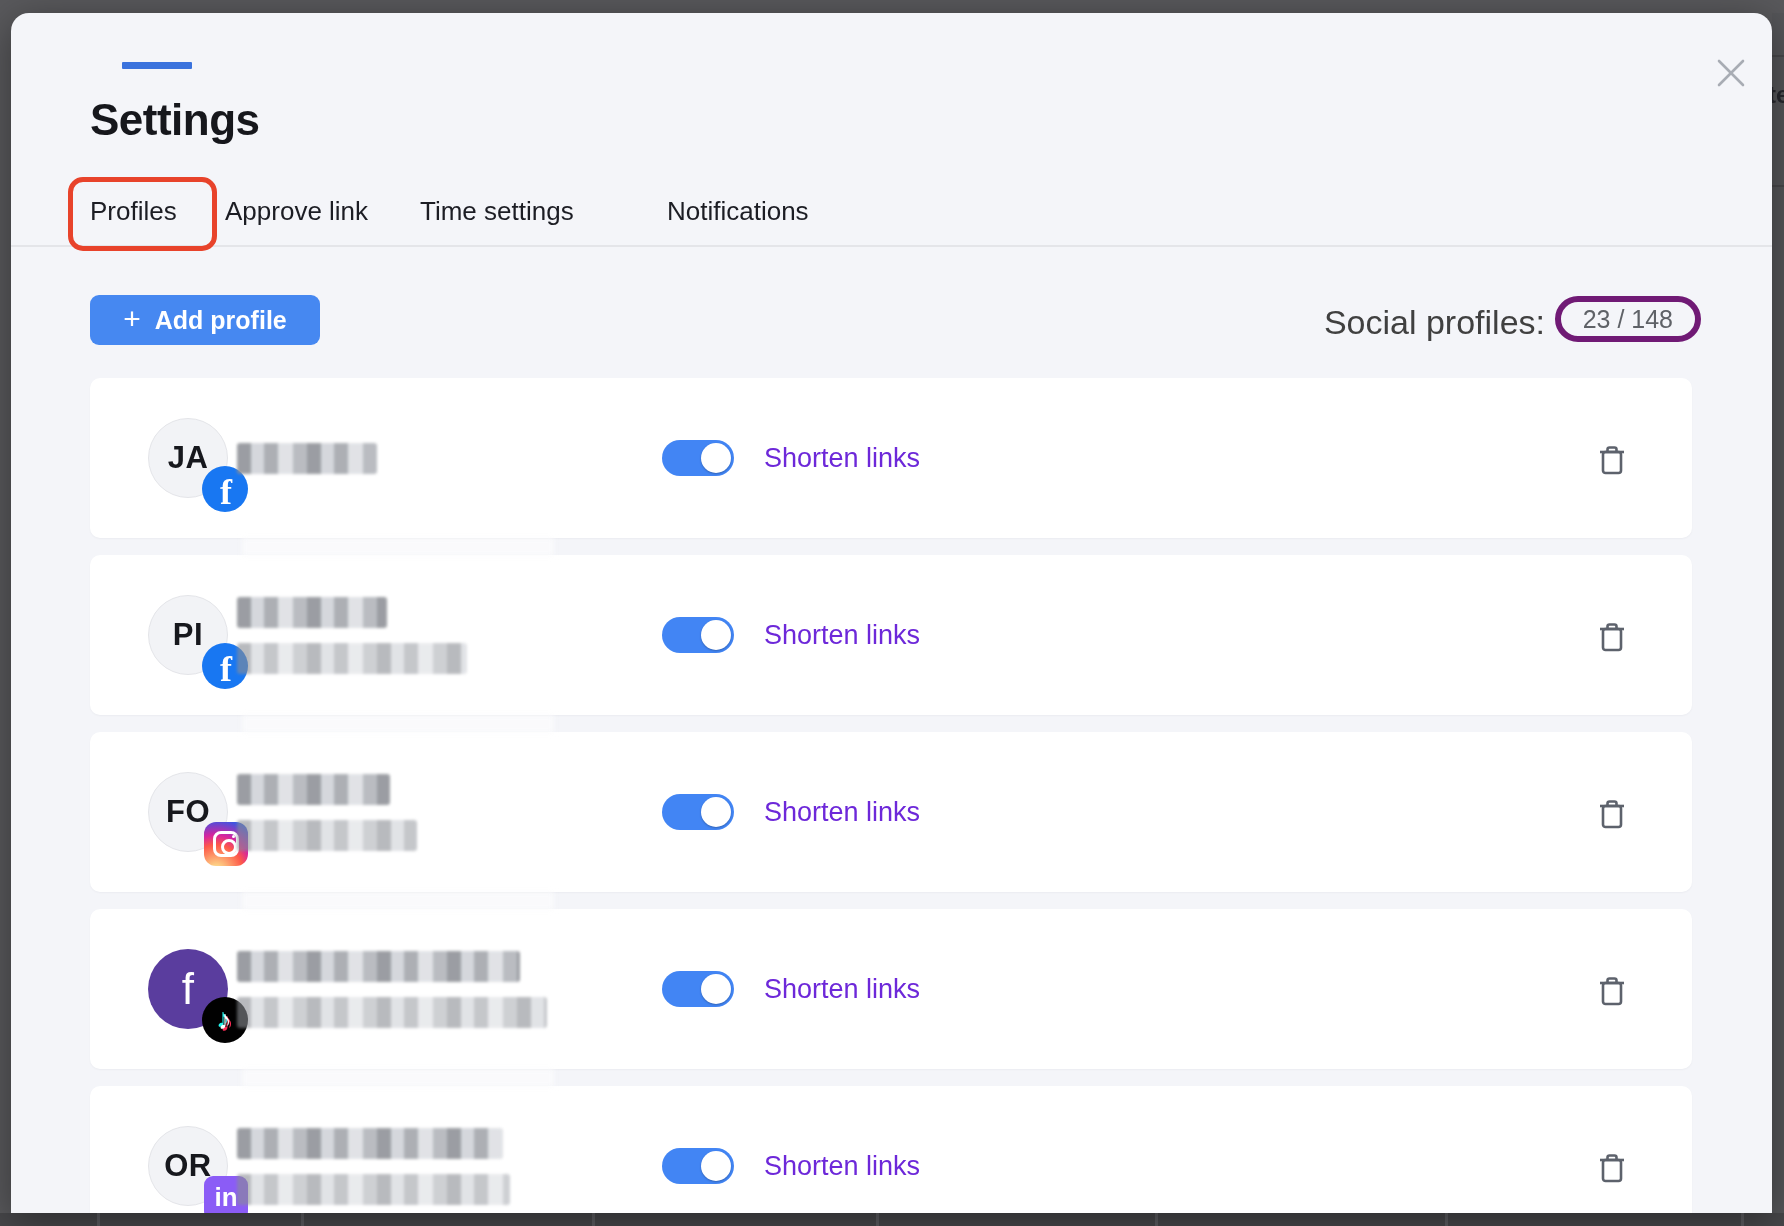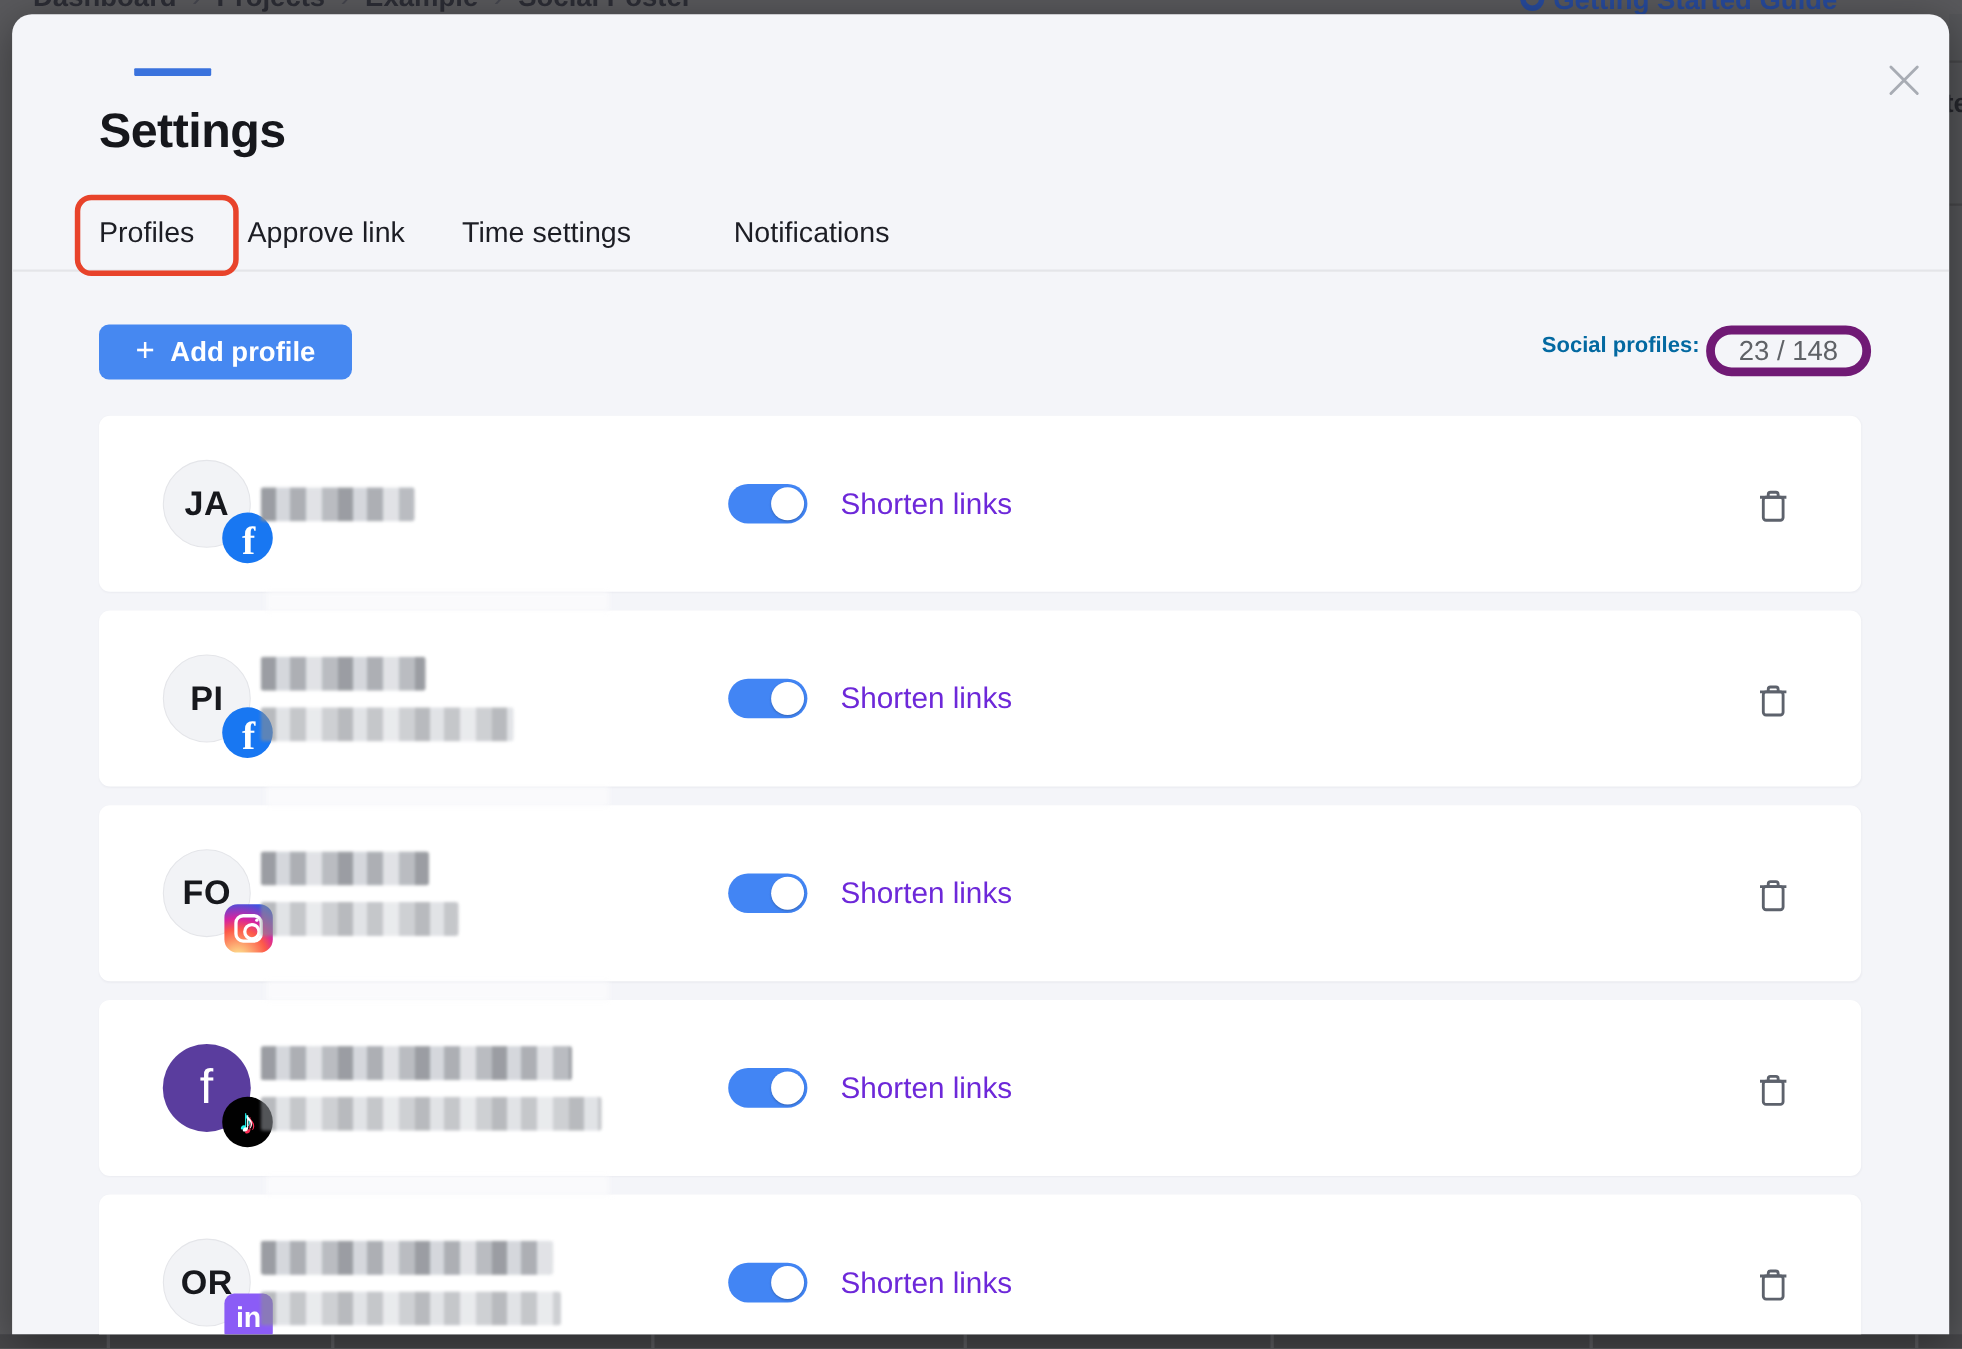--- a/index.html
+++ b/index.html
@@ -29,22 +29,22 @@
   .tabs { position:absolute; left:0; top:176px; width:1761px; height:56px; }
   .tab { position:absolute; top:0; height:44px; font-size:26px; font-weight:500; color:#1c1d24; display:flex; align-items:center; cursor:pointer; white-space:nowrap; }
   .tab-underline { position:absolute; left:111px; top:49px; width:70px; height:7px; background:#3a72dd; border-radius:1px; }
   .tabs-divider { position:absolute; left:0; top:232px; width:1761px; height:2px; background:#e4e5e9; }
   .annotation-box { position:absolute; left:57px; top:164px; width:149px; height:74px; border:5px solid #e8432b; border-radius:15px; z-index:5; pointer-events:none; }
 
   
   .add-btn { position:absolute; left:79px; top:282px; width:230px; height:50px; background:#4688f1; border:none; border-radius:9px;
              color:#fff; font-size:25px; font-weight:600; font-family:"Liberation Sans",sans-serif; display:flex; align-items:center; justify-content:center; gap:14px; cursor:pointer; }
   .add-btn .plus { font-size:30px; font-weight:400; margin-top:-3px; }
-  .social-label { position:absolute; top:290px; right:227px; font-size:20px; font-weight:700; color:#0369a1; }
-  .count-pill { position:absolute; top:283px; right:71px; height:46px; min-width:136px; padding:0 22px; border:8px solid #701a75; border-radius:23px;
+  .social-label { position:absolute; top:290px; right:227px; font-size:34px; font-weight:400; color:#404040; }
+  .count-pill { position:absolute; top:283px; right:71px; height:46px; min-width:136px; padding:0 22px; border:6px solid #701a75; border-radius:23px;
                 display:flex; align-items:center; justify-content:center; font-size:25px; color:#5f6267; background:#f4f5f9; }
 
   
   .rows { position:absolute; left:79px; top:365px; width:1602px; }
   .profile-row { position:absolute; left:0; width:1602px; height:160px; background:#fff; border-radius:10px; box-shadow:0 1px 2px rgba(20,20,40,.04); }
   .avatar { position:absolute; left:58px; top:40px; width:80px; height:80px; border-radius:50%; background:#f2f3f6; border:1px solid #e4e5e9;
             display:flex; align-items:center; justify-content:center; font-size:31px; font-weight:600; color:#17181d; letter-spacing:.5px; }
   .avatar.purple { background:#5a3d9e; border:none; color:#fff; font-weight:400; font-size:44px; }
   .badge { position:absolute; display:flex; align-items:center; justify-content:center; }
   .badge-facebook { left:112px; top:88px; width:46px; height:46px; border-radius:50%; background:#1877f2; color:#fff; font-size:36px; font-weight:700; font-family:"Liberation Serif",serif; }
@@ -72,25 +72,20 @@
   .trash-btn { position:absolute; left:1502px; top:62px; width:40px; height:40px; display:flex; align-items:center; justify-content:center; cursor:pointer; }
 
   
   .gap-strip { position:absolute; left:231px; width:312px; background:rgba(251,251,253,.8); filter:blur(2.5px); }
 </style>
 </head>
 <body>
 
 <div class="stage">
 
-  <div class="page-top">
-    <div class="crumbs"><span>Dashboard</span><span class="sep">›</span><span>Projects</span><span class="sep">›</span><span>Example</span><span class="sep">›</span><span>Social Poster</span></div>
-    <div class="top-link-icon"></div>
-    <div class="top-link">Getting Started Guide</div>
-  </div>
   <div class="page-right">
     <div class="hline" style="top:42px"></div>
     <div class="frag">te</div>
     <div class="hline" style="top:172px"></div>
   </div>
   <div class="page-bottom" id="bottom-strip">
       <div class="vline" style="left: 97px;"></div>
       <div class="vline" style="left: 301px;"></div>
       <div class="vline" style="left: 592px;"></div>
       <div class="vline" style="left: 876px;"></div>

